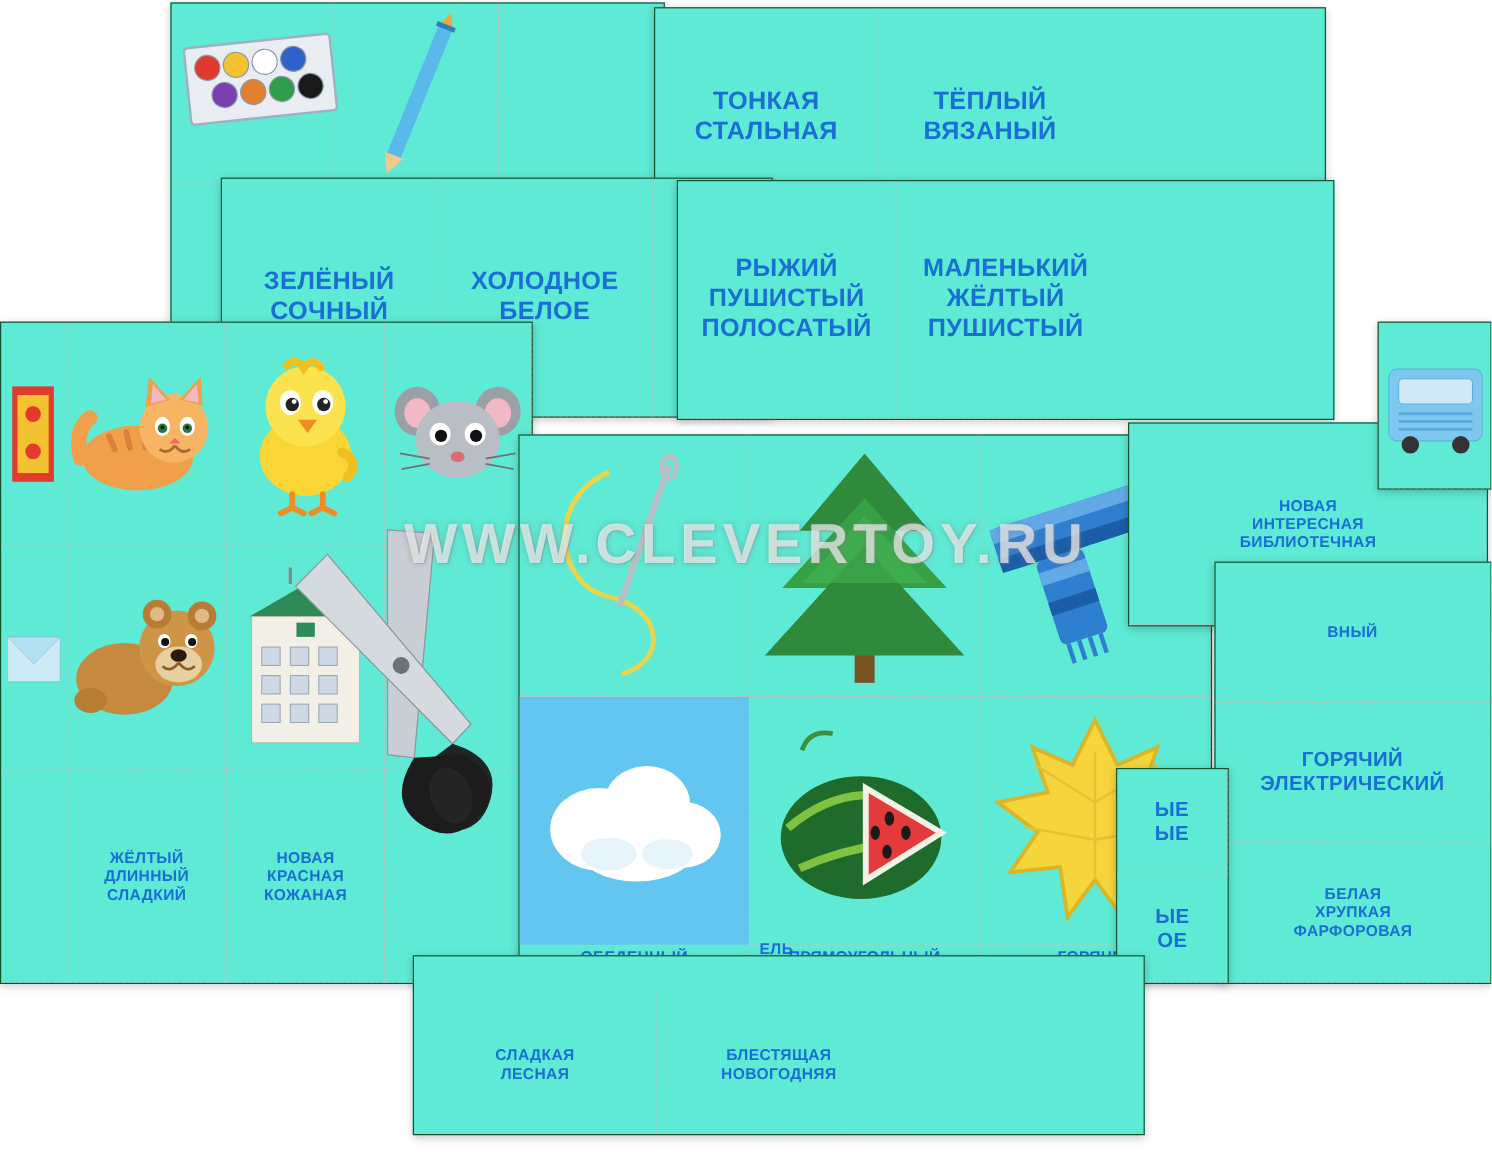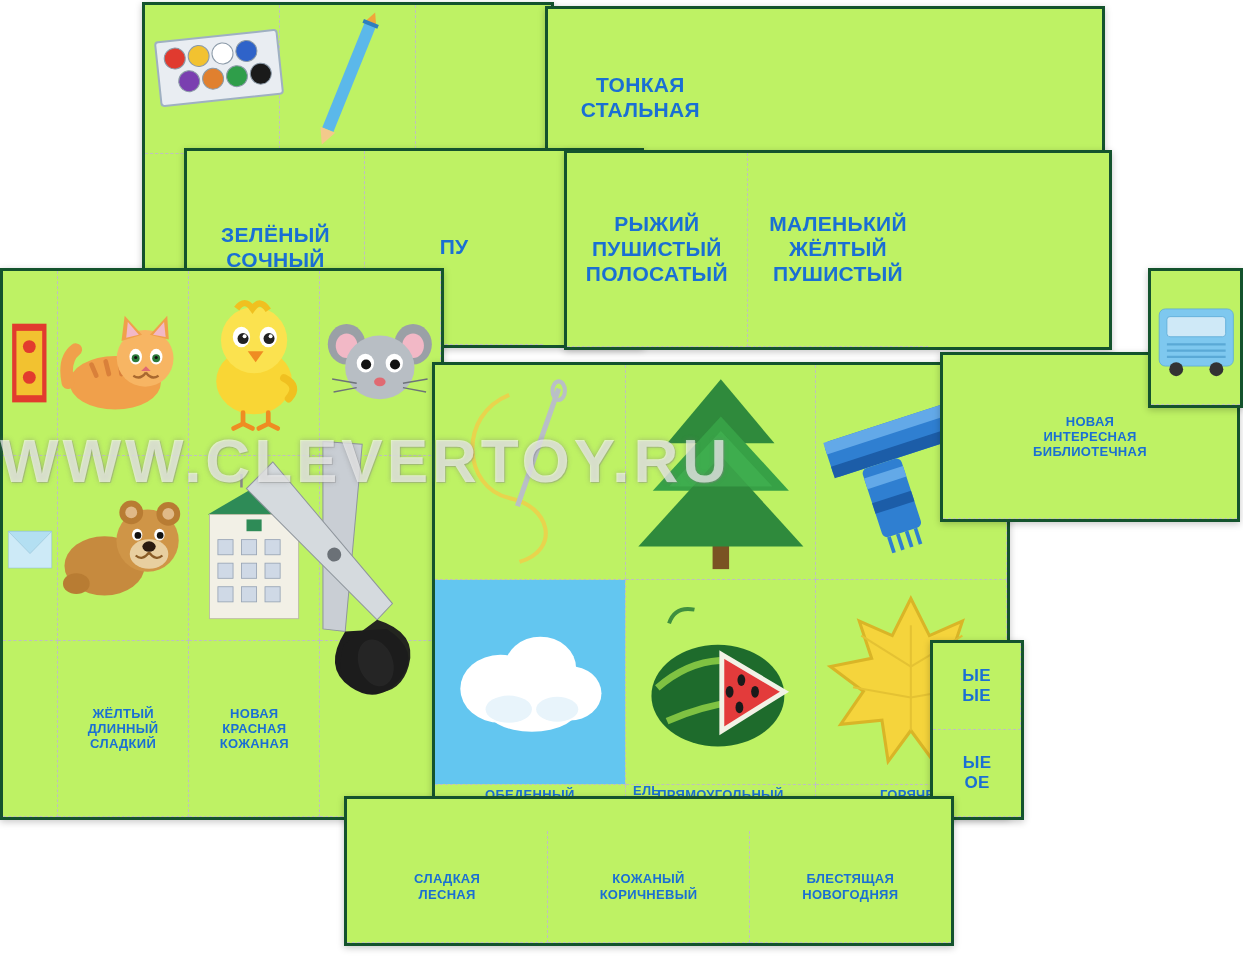--- a/index.html
+++ b/index.html
@@ -1,21 +1,21 @@
 <!DOCTYPE html>
 <html><head>
 <meta charset="utf-8">
 <style>
   html,body{margin:0;padding:0;background:#ffffff;}
   body{font-family:"Liberation Sans",sans-serif;}
   #stage{position:relative;width:1243px;height:960px;overflow:hidden;background:#fff;}
   .card{
     position:absolute;
-    background:#bef264;
-    border:3px solid #14532d;
+    background:#5eead4;
+    border:1px solid #14532d;
     box-shadow:0 2px 7px rgba(0,0,0,0.22);
     box-sizing:border-box;
     overflow:hidden;
   }
   .cells{position:absolute;inset:0;display:grid;}
   .cell{
     position:relative;
     display:flex;
     align-items:center;
     justify-content:center;
@@ -34,21 +34,22 @@
     text-transform:uppercase;
     font-size:21px;
     white-space:pre-line;
   }
   .words.sm{font-size:13px;}
   .words.xs{font-size:17px;}
   .pic{width:100%;height:100%;position:relative;}
   
   #watermark{
     position:absolute;left:0;right:0;top:425px;
-    font-size:62px;
+    text-align:center;
+    font-size:47px;
     font-weight:bold;
     letter-spacing:4px;
     color:rgba(255,255,255,0.62);
     text-shadow:0 0 5px rgba(120,120,120,0.45), 1px 1px 0 rgba(140,140,140,0.35);
     pointer-events:none;
     z-index:99;
     font-family:"Liberation Sans",sans-serif;
   }
   
   .art{position:absolute;}
@@ -97,28 +98,36 @@
       <div class="cell"></div>
     </div>
   </div>
 
   <div class="card" style="left:545px;top:6px;width:560px;height:185px;">
     <div class="cells" style="grid-template-columns:1fr 1fr 1fr;grid-template-rows:1fr;">
       <div class="cell">
         <div class="words">ТОНКАЯ
 СТАЛЬНАЯ</div>
       </div>
+      <div class="cell">
+        <div class="words">ТЁПЛЫЙ
+ВЯЗАНЫЙ</div>
+      </div>
     </div>
   </div>
 
   <div class="card" style="left:184px;top:148px;width:460px;height:200px;">
     <div class="cells" style="grid-template-columns:1fr 1fr 0.55fr;grid-template-rows:1fr;">
       <div class="cell">
         <div class="words">ЗЕЛЁНЫЙ
 СОЧНЫЙ</div>
+      </div>
+      <div class="cell">
+        <div class="words">ХОЛОДНОЕ
+БЕЛОЕ</div>
       </div>
       <div class="cell">
         <div class="words">ПУ</div>
       </div>
     </div>
   </div>
 
   <div class="card" style="left:564px;top:150px;width:548px;height:200px;">
     <div class="cells" style="grid-template-columns:1fr 1fr 1fr;grid-template-rows:1fr;">
       <div class="cell">
@@ -426,43 +435,55 @@
                 <line x1="18" y1="90" x2="94" y2="90"></line>
             </g>
             <circle cx="30" cy="106" r="9" fill="#333"></circle>
               <circle cx="82" cy="106" r="9" fill="#333"></circle>
           </svg>
         </div>
       </div>
     </div>
   </div>
 
+  <div class="card" style="left:1012px;top:468px;width:231px;height:352px;">
+    <div class="cells" style="grid-template-columns:1fr;grid-template-rows:1fr 1fr 1fr;">
+      <div class="cell">
+        <div class="words sm">ВНЫЙ</div>
+      </div>
+      <div class="cell">
+        <div class="words xs">ГОРЯЧИЙ
+ЭЛЕКТРИЧЕСКИЙ</div>
+      </div>
+      <div class="cell">
+        <div class="words sm">БЕЛАЯ
+ХРУПКАЯ
+ФАРФОРОВАЯ</div>
+      </div>
+    </div>
+  </div>
 
   <div class="card" style="left:930px;top:640px;width:94px;height:180px;">
     <div class="cells" style="grid-template-columns:1fr;grid-template-rows:1fr 1fr;">
       <div class="cell">
         <div class="words xs">ЫЕ
 ЫЕ</div>
       </div>
       <div class="cell">
         <div class="words xs">ЫЕ
 ОЕ</div>
       </div>
     </div>
   </div>
 
   <div class="card" style="left:344px;top:796px;width:610px;height:150px;">
     <div class="cells" style="grid-template-columns:1fr 1fr 1fr;grid-template-rows:1fr;margin-top:32px;">
       <div class="cell">
         <div class="words sm">СЛАДКАЯ
 ЛЕСНАЯ</div>
-      </div>
-      <div class="cell">
-        <div class="words sm">КОЖАНЫЙ
-КОРИЧНЕВЫЙ</div>
       </div>
       <div class="cell">
         <div class="words sm">БЛЕСТЯЩАЯ
 НОВОГОДНЯЯ</div>
       </div>
     </div>
   </div>
 
   <div class="art" style="left:222px;top:430px;width:260px;height:300px;z-index:60;">
     <svg width="260" height="300" viewBox="0 0 260 300">

